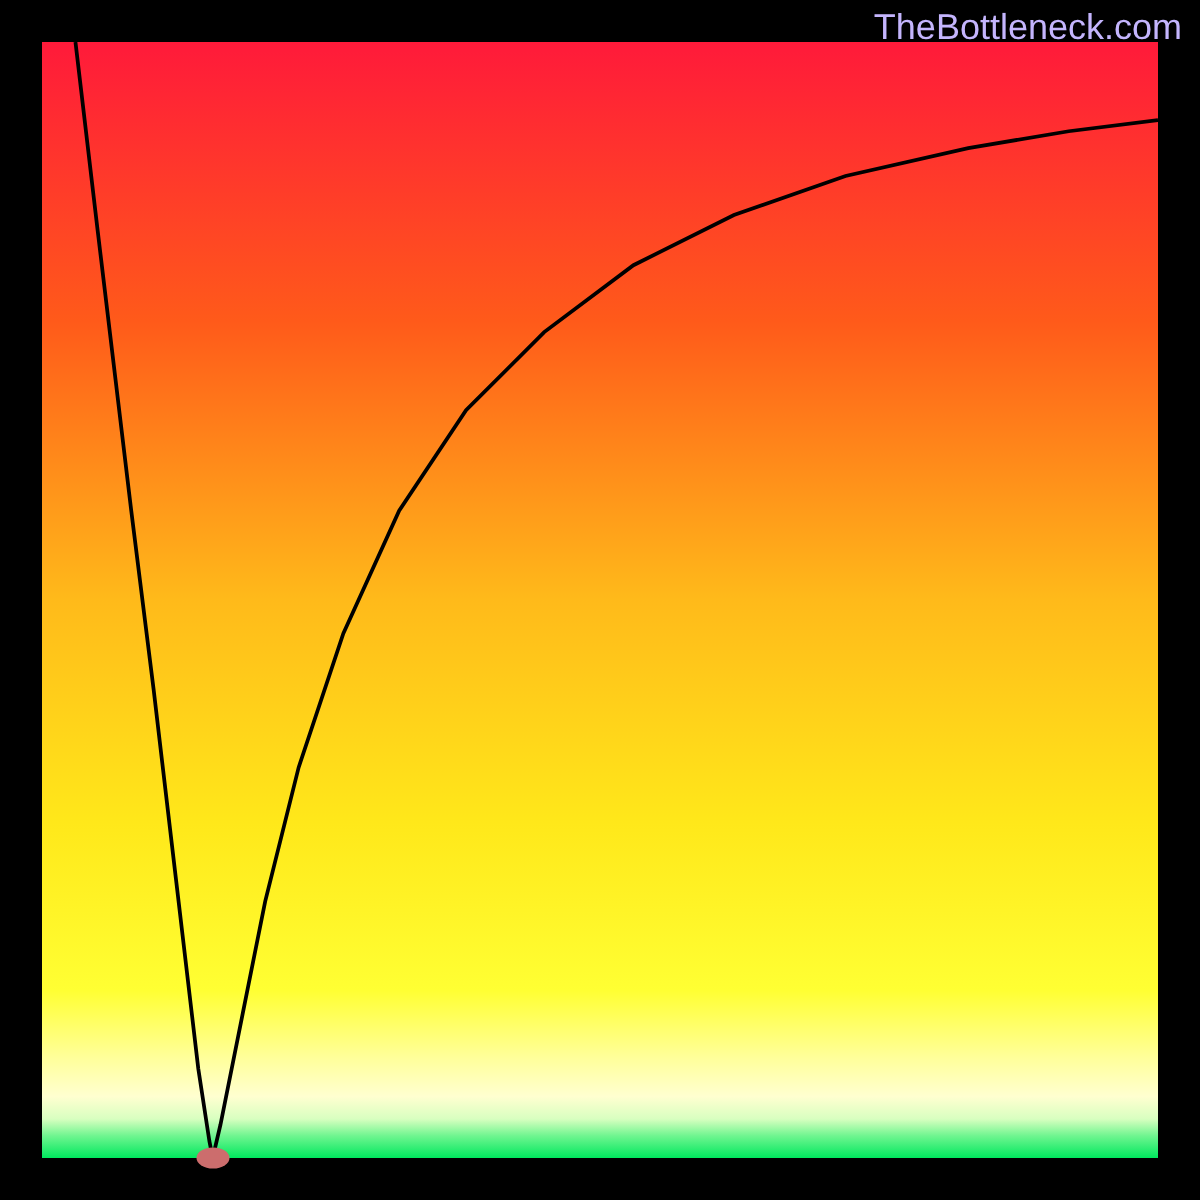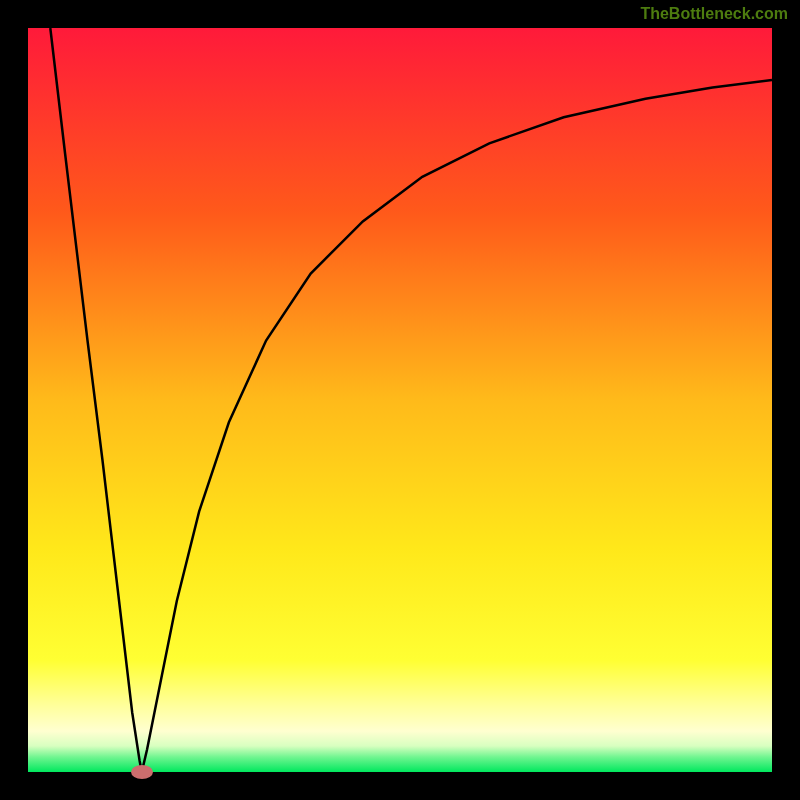--- a/index.html
+++ b/index.html
@@ -12,23 +12,23 @@
       height: 800px;
       background: #000;
       position: relative;
       overflow: hidden;
     }
     .watermark {
       position: absolute;
       top: 5px;
       right: 12px;
       font-family: Arial, sans-serif;
-      font-size: 16px;
-      font-weight: 700;
-      color: #4d7c0f;
+      font-size: 24px;
+      font-weight: 400;
+      color: #c4b5fd;
       z-index: 10;
     }
     .chart-area {
       position: absolute;
       top: 28px;
       left: 28px;
       width: 744px;
       height: 744px;
     }
     .chart-svg {

